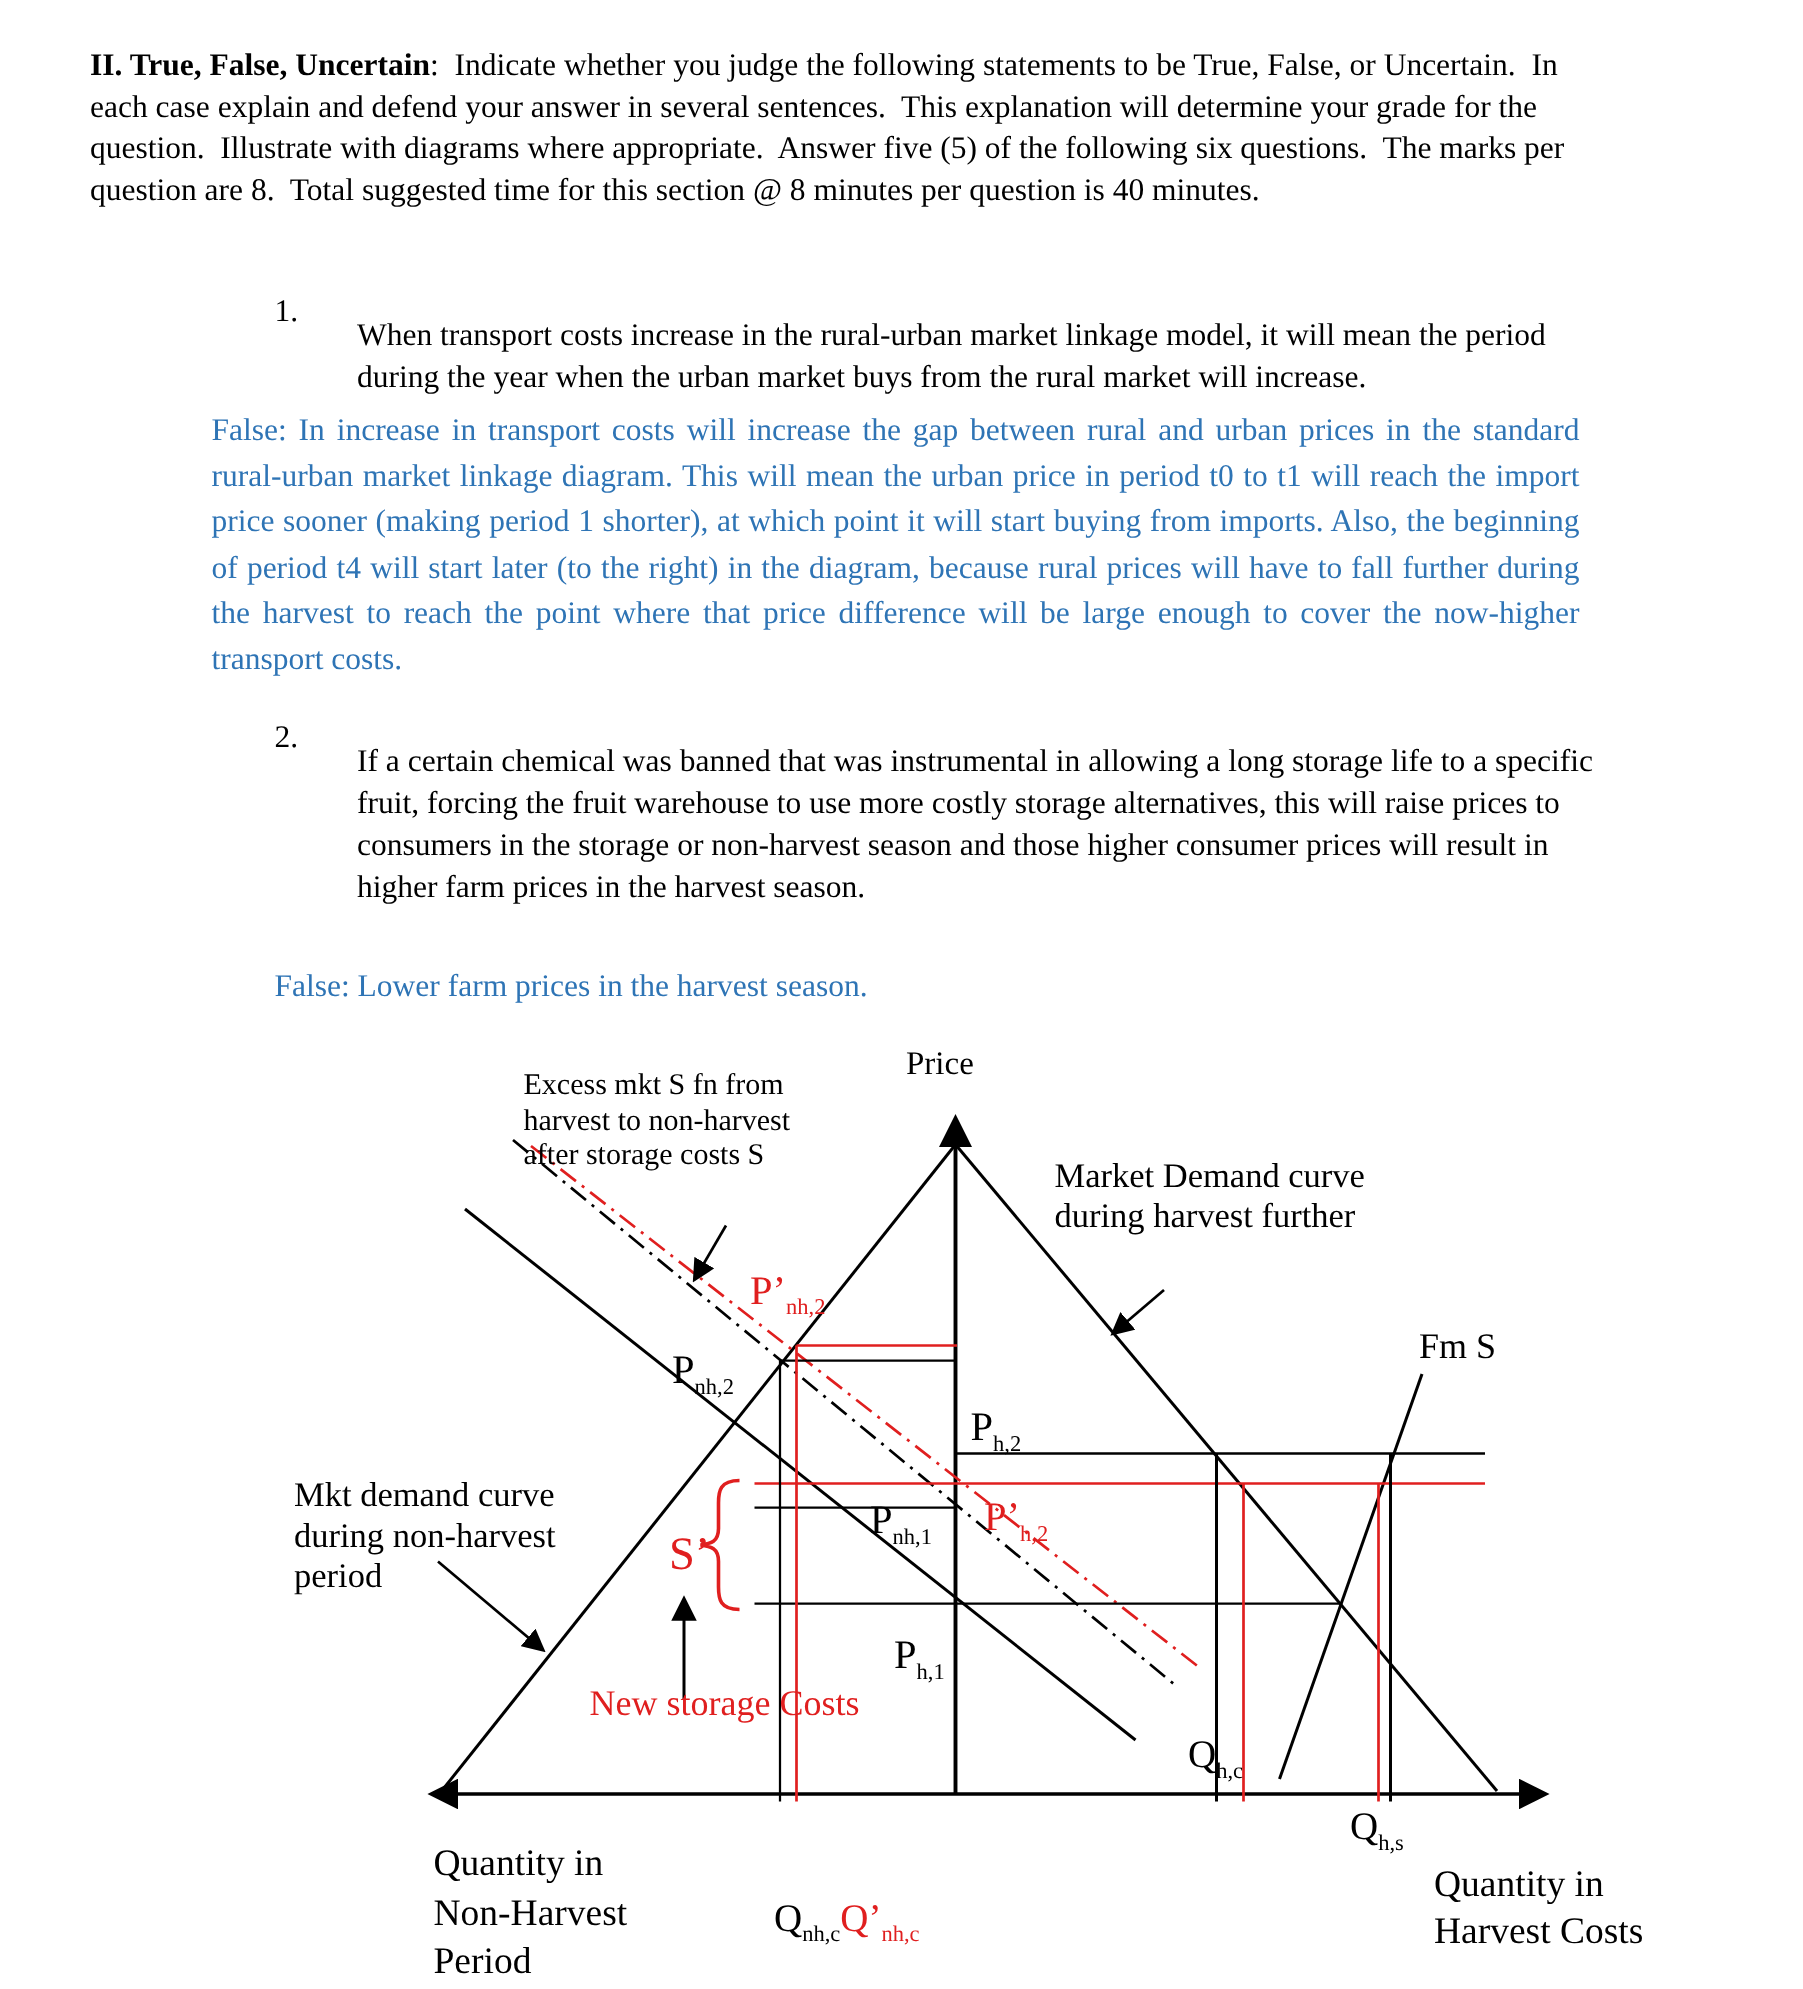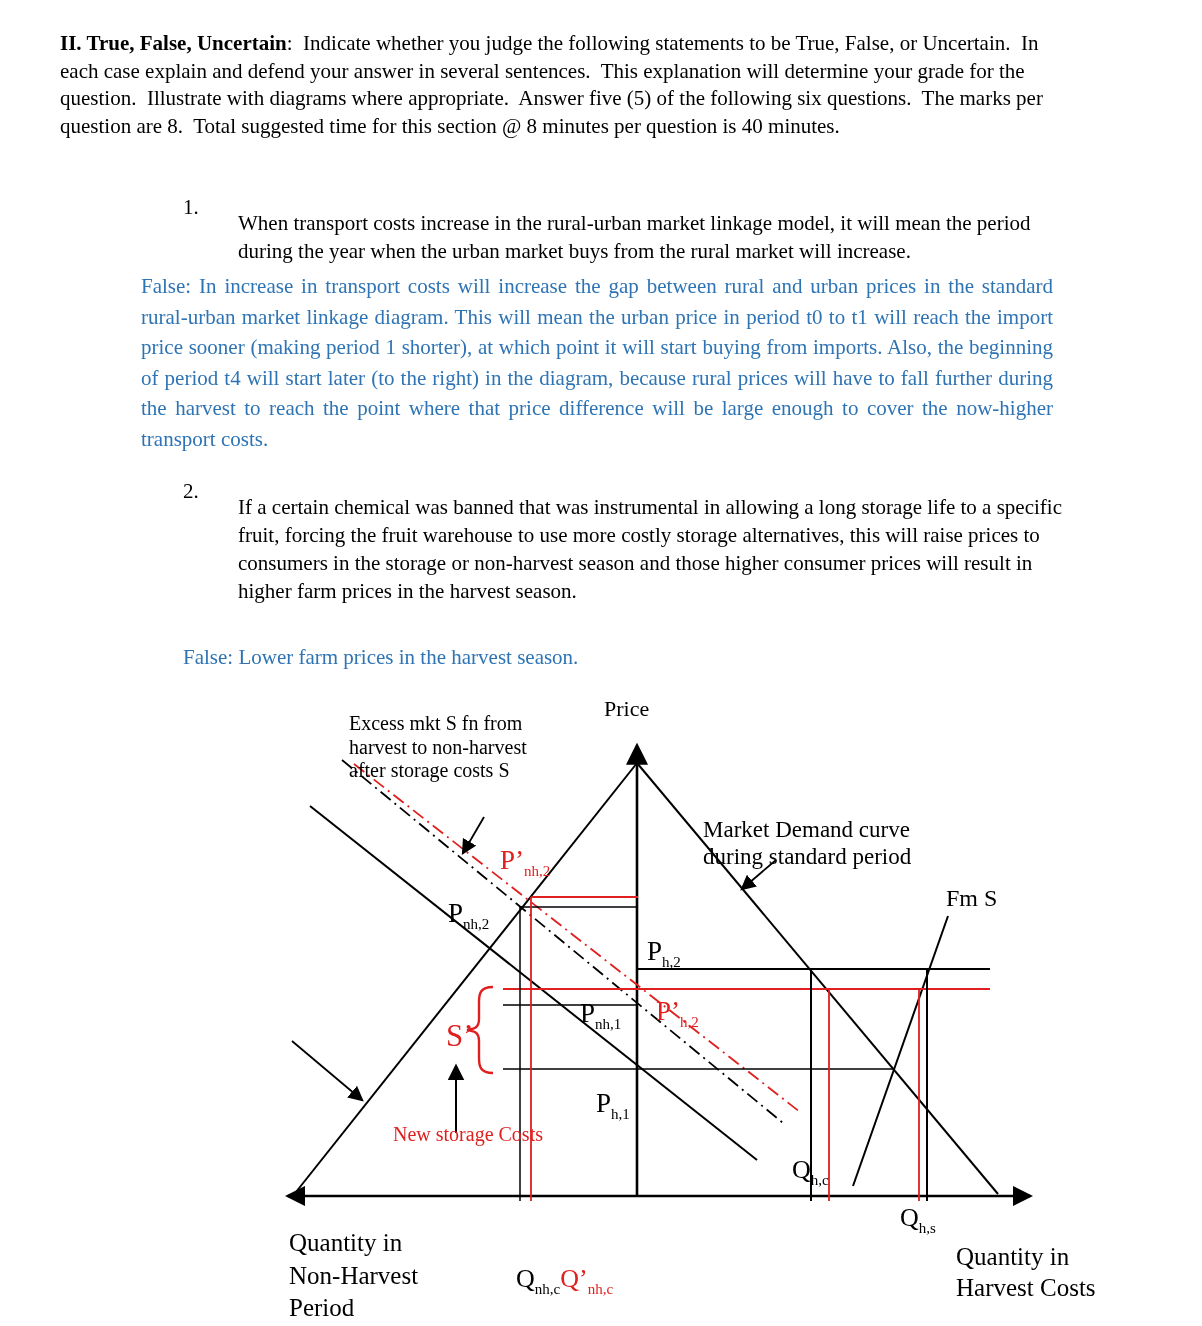--- a/index.html
+++ b/index.html
@@ -33,21 +33,21 @@
   .diagram{left:0; top:0; width:1202px; height:1326px;}
   .dlabel{font-size:23px; line-height:27px; white-space:nowrap;}
   .red{color:var(--color-red,#e01f1f);}
   .plabel{font-size:27px; white-space:nowrap;}
   .qlabel{font-size:26px; white-space:nowrap;}
   .sub{font-size:15px; position:relative; top:7px;}
   .price-title{font-size:22px;}
   .excess{font-size:20px; line-height:23.5px;}
   .fms{font-size:24px;}
   .sprime{font-size:31px;}
-  .newstorage{font-size:20px;}
+  .newstorage{font-size:24px;}
   .axis-q{font-size:25px; line-height:32.5px;}
   svg line, svg path{stroke-linecap:butt;}
 </style>
 </head>
 <body>
 
 <div class="page">
 
   <p class="abs header"><span class="b">II. True, False, Uncertain</span><span>:  Indicate whether you judge the following statements to be True, False, or Uncertain.  In each case explain and defend your answer in several sentences.  This explanation will determine your grade for the question.  Illustrate with diagrams where appropriate.  Answer five (5) of the following six questions.  The marks per question are 8.  Total suggested time for this section @ 8 minutes per question is 40 minutes.</span></p>
 
@@ -107,27 +107,32 @@
   </svg>
 
   <div class="abs price-title" style="left:604px; top:696px;">Price</div>
 
   <div class="abs excess" style="left:349px; top:712px;">
     <div>Excess mkt S fn from</div>
     <div>harvest to non-harvest</div>
     <div>after storage costs S</div>
   </div>
 
-  <div class="abs dlabel" style="left:703px; top:816px;">
+  <div class="abs dlabel" style="left:703px; top:770px;">
     <div>Market Demand curve</div>
-    <div>during standard period</div>
+    <div>during harvest further</div>
   </div>
 
   <div class="abs fms" style="left:946px; top:885px;">Fm S</div>
 
+  <div class="abs dlabel" style="left:196px; top:983px;">
+    <div>Mkt demand curve</div>
+    <div>during non-harvest</div>
+    <div>period</div>
+  </div>
 
   <div class="abs plabel red" style="left:500px; top:845px;"><span>P’</span><span class="sub">nh,2</span></div>
 
   <div class="abs plabel" style="left:448px; top:898px;"><span>P</span><span class="sub">nh,2</span></div>
 
   <div class="abs plabel" style="left:647px; top:936px;"><span>P</span><span class="sub">h,2</span></div>
 
   <div class="abs plabel" style="left:580px; top:998px;"><span>P</span><span class="sub">nh,1</span></div>
 
   <div class="abs plabel red" style="left:656px; top:996px;"><span>P’</span><span class="sub">h,2</span></div>

